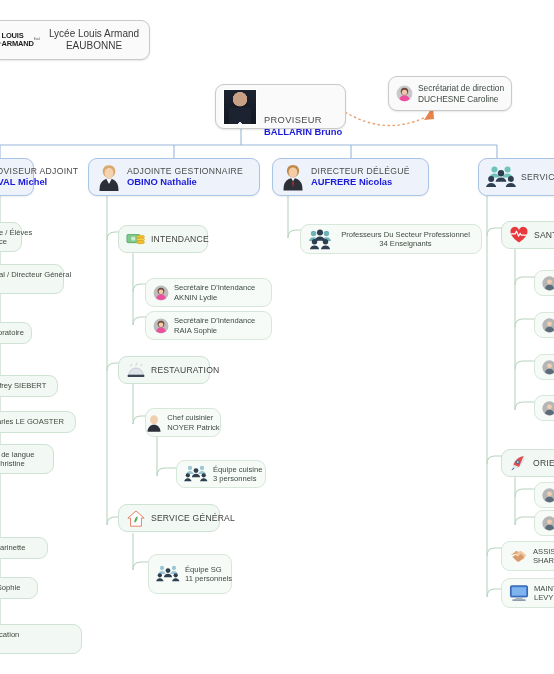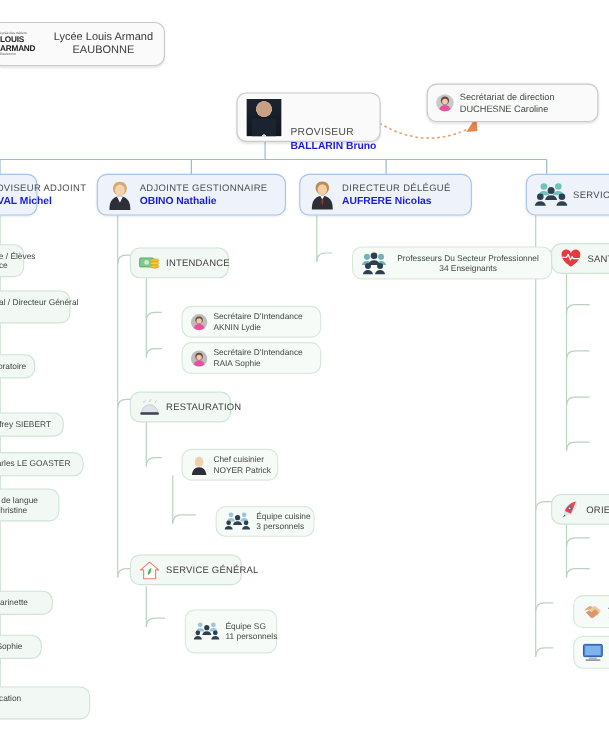--- a/index.html
+++ b/index.html
@@ -30,21 +30,21 @@
     box-shadow:0 1px 2px rgba(0,0,0,.10);
   }
   .n-blue{
     border:1.4px solid #a8c4e6;background:#eef3fb;
     box-shadow:0 1px 2px rgba(0,0,0,.07);
   }
   .n-green{
     border:1px solid #cfe3d4;background:#f2f8f3;
   }
   .n-greenlight{
-    border:1px solid #d7e7da;background:#f6fbf7;margin-left:20px;
+    border:1px solid #d7e7da;background:#f6fbf7;
   }
 
   .cap{ font-size:8.6px;color:#4a4a4a;letter-spacing:.3px; }
   .capbig{ font-size:9.3px;color:#4a4a4a;letter-spacing:.35px;margin-top:40px;}
   .nm{ font-size:9.4px;color:#1b1bd8;font-weight:bold; }
   .plain{ font-size:7.8px;color:#3f4a42; }
   .plain2{ font-size:7.6px;color:#3f4a42; }
   .hdr{ font-size:8.6px;color:#414141;letter-spacing:.2px;}
 
   
@@ -56,21 +56,21 @@
       radial-gradient(circle at 50% 27%, #c8a184 0 7px, rgba(0,0,0,0) 7.5px),
       linear-gradient(#1c2330,#121720);
     position:relative;overflow:hidden;
   }
   .photo:after{
     content:"";position:absolute;left:5px;right:5px;bottom:0;height:16px;
     background:radial-gradient(ellipse at 50% 120%, #e9e9ef 0 18%, #1b2230 19%);
   }
   .logo{
     flex:0 0 auto;width:40px;height:26px;margin-right:6px;
-    display:flex;flex-direction:column;justify-content:center;
+    display:flex;flex-direction:row;justify-content:center;align-items:center;
     overflow:hidden;
   }
   .logo .lg1{font-size:3px;color:#555;line-height:1;}
   .logo .lg2{font-size:7.5px;font-weight:bold;color:#1d1d1d;line-height:1.05;letter-spacing:-.2px;}
   .logo .lg3{font-size:3.2px;color:#666;line-height:1.1;}
 </style>
 </head>
 <body>
 
 <div id="canvas">
@@ -153,21 +153,21 @@
   </div>
 
   <div class="node n-root" style="left:215px;top:84px;width:131px;height:45px;">
     <div class="photo"></div>
     <div class="txt">
       <span class="l1 capbig">PROVISEUR</span>
       <span class="l2 nm">BALLARIN Bruno</span>
     </div>
   </div>
 
-  <div class="node n-root" style="left:388px;top:76px;width:156px;height:35px;">
+  <div class="node n-root" style="left:388px;top:76px;width:124px;height:35px;">
     <svg class="ic" width="17" height="17" viewBox="0 0 20 20">
       <circle cx="10" cy="10" r="9.3" fill="#c9c9c9"></circle>
       <path d="M10 3.2c3 0 4.4 2 4.4 4.2S12.8 12 10 12 5.6 9.6 5.6 7.4 7 3.2 10 3.2z" fill="#6b4a3c"></path>
       <circle cx="10" cy="8.6" r="3.1" fill="#f2c9ab"></circle>
       <path d="M10 12.2c3.3 0 5.6 2.2 6 4.6a9.3 9.3 0 0 1-12 0c.4-2.4 2.7-4.6 6-4.6z" fill="#ec4f9e"></path>
     </svg>
     <div class="txt">
       <span class="l1 plain" style="font-size:8.4px;">Secrétariat de direction</span>
       <span class="l2 plain" style="font-size:8.4px;">DUCHESNE Caroline</span>
     </div>
@@ -318,21 +318,21 @@
     <svg class="ic" width="20" height="18" viewBox="0 0 22 20">
       <path d="M5 5.5c.4-1.3 1.3-2 1.3-2M11 4.6c.3-1.4 1.1-2.3 1.1-2.3M16.6 5.5c.3-1.2 1.1-1.9 1.1-1.9" stroke="#b9c2cb" stroke-width=".9" fill="none" stroke-linecap="round"></path>
       <path d="M2.8 15.5C3.4 11 6.8 7.8 11 7.8s7.6 3.2 8.2 7.7z" fill="#dfe4e8" stroke="#b4bcc4" stroke-width=".7"></path>
       <rect x="1.6" y="15.4" width="18.8" height="2.4" rx="1.1" fill="#3b4350"></rect>
     </svg>
     <div class="txt">
         <span class="l1 hdr">RESTAURATION</span>
       </div>
   </div>
 
-  <div class="node n-greenlight" style="left:145px;top:408px;width:88px;height:29px;">
+  <div class="node n-greenlight" style="left:145px;top:408px;width:76px;height:29px;justify-content:center;">
     <svg class="ic" width="16" height="18" viewBox="0 0 18 20">
       <ellipse cx="9" cy="6.4" rx="4.4" ry="5.2" fill="#f0cfae"></ellipse>
       <path d="M9 12c4.3 0 7 3 7.4 7.9H1.6C2 15 4.7 12 9 12z" fill="#2c2f38"></path>
     </svg>
     <div class="txt">
       <span class="l1 plain2">Chef cuisinier</span>
       <span class="l2 plain2">NOYER Patrick</span>
     </div>
   </div>
 

